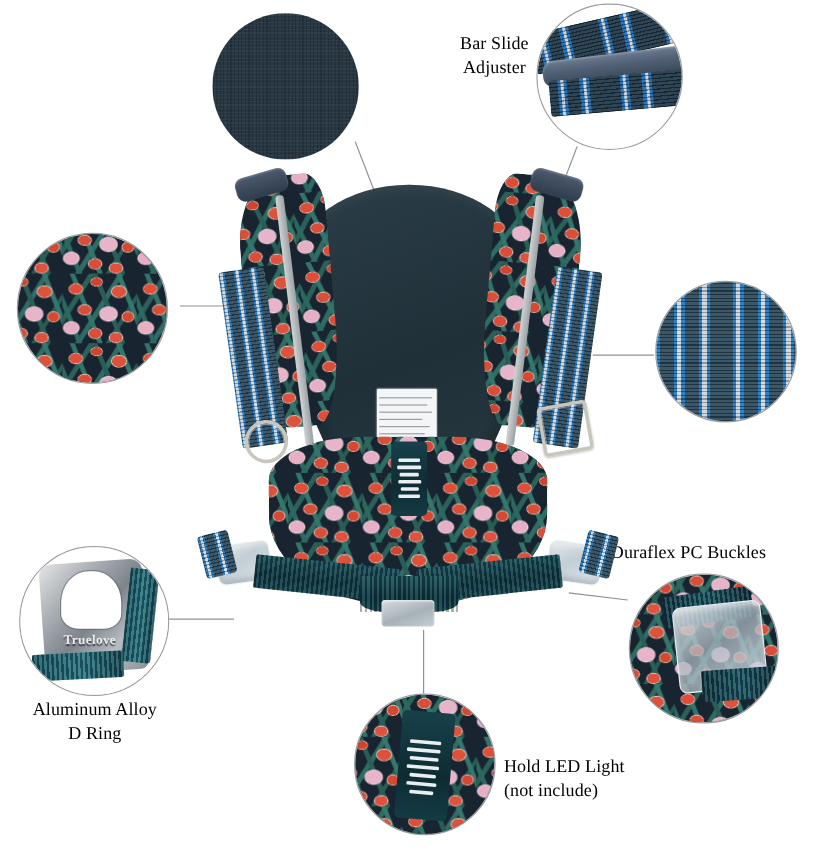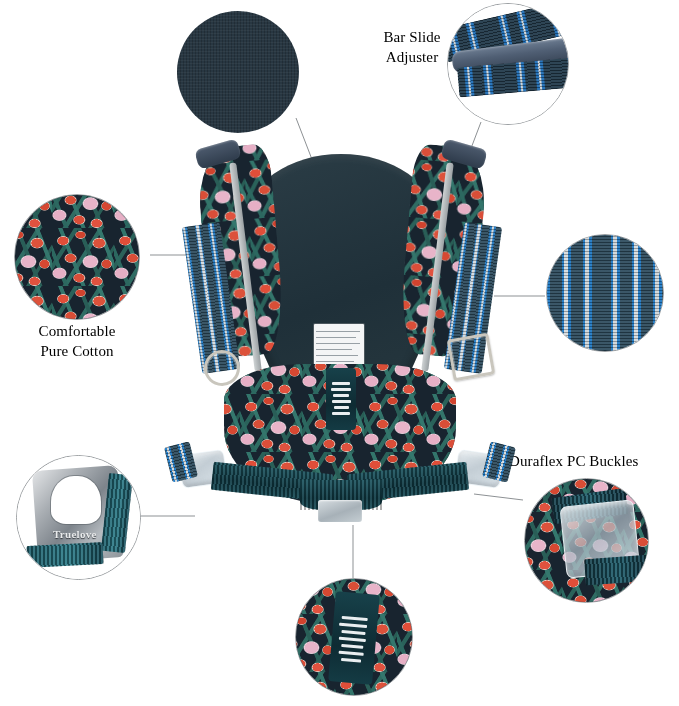--- a/index.html
+++ b/index.html
@@ -252,32 +252,32 @@
     </div>
   </div>
 
   <div class="bubble ring" style="left:546px; top:234px; width:118px; height:118px;">
     <div class="webbing"></div>
   </div>
 
   <div class="bubble ring" style="left:14px; top:194px; width:126px; height:126px;">
     <div class="floral"></div>
   </div>
-  <div class="label c" style="left:6px; top:322px; width:142px;">Comfortable
-Pure Cotton</div>
 
   <div class="bubble ring" style="left:16px; top:455px; width:125px; height:125px;">
     <div class="dring-wrap">
       <div class="dring-body" style="left:18px; top:12px; width:86px; height:92px; transform:rotate(-4deg);"></div>
       <div class="dring-hole" style="left:34px; top:20px; width:50px; height:48px;"></div>
       <div class="dring-brand" style="left:36px; top:72px;">Truelove</div>
       <div class="dring-strap" style="left:88px; top:18px; width:24px; height:78px; transform:rotate(6deg);"></div>
       <div class="dring-strap" style="left:10px; top:88px; width:76px; height:22px; transform:rotate(-3deg);"></div>
     </div>
   </div>
+  <div class="label c" style="left:0px; top:583px; width:158px;">Aluminum Alloy
+D Ring</div>
 
   <div class="label l" style="left:509px; top:452px; width:180px;">Duraflex PC Buckles</div>
   <div class="bubble ring" style="left:524px; top:478px; width:125px; height:125px;">
     <div class="floral"></div>
     <div class="buckle-strap" style="position:absolute; left:28px; top:14px; width:74px; height:26px; transform:rotate(-8deg);"></div>
     <div class="buckle-body" style="left:38px; top:24px; width:74px; height:72px; transform:rotate(-6deg);"></div>
     <div class="buckle-strap" style="position:absolute; left:60px; top:78px; width:66px; height:26px; transform:rotate(-4deg);"></div>
   </div>
 
   <div class="bubble ring" style="left:295px; top:578px; width:118px; height:118px;">
@@ -287,20 +287,22 @@
         <i style="top:0;  left:2px;  width:26px;"></i>
         <i style="top:7px; left:0;   width:28px;"></i>
         <i style="top:14px;left:3px; width:24px;"></i>
         <i style="top:21px;left:1px; width:27px;"></i>
         <i style="top:28px;left:4px; width:22px;"></i>
         <i style="top:35px;left:2px; width:25px;"></i>
         <i style="top:42px;left:5px; width:20px;"></i>
       </div>
     </div>
   </div>
+  <div class="label l" style="left:420px; top:630px; width:200px;">Hold LED Light
+(not include)</div>
 
   <div id="product">
 
     <div class="p-part chest-pad" style="left:78px; top:26px; width:190px; height:260px;
                 border-radius:50% 50% 42% 42% / 26% 26% 62% 62%;"></div>
 
     <div class="p-part strap-floral" style="left:36px; top:18px; width:74px; height:210px;
                 border-radius:46% 22% 30% 40% / 30% 16% 42% 46%; transform:rotate(-5deg);">
       <div class="floral"></div>
     </div>

